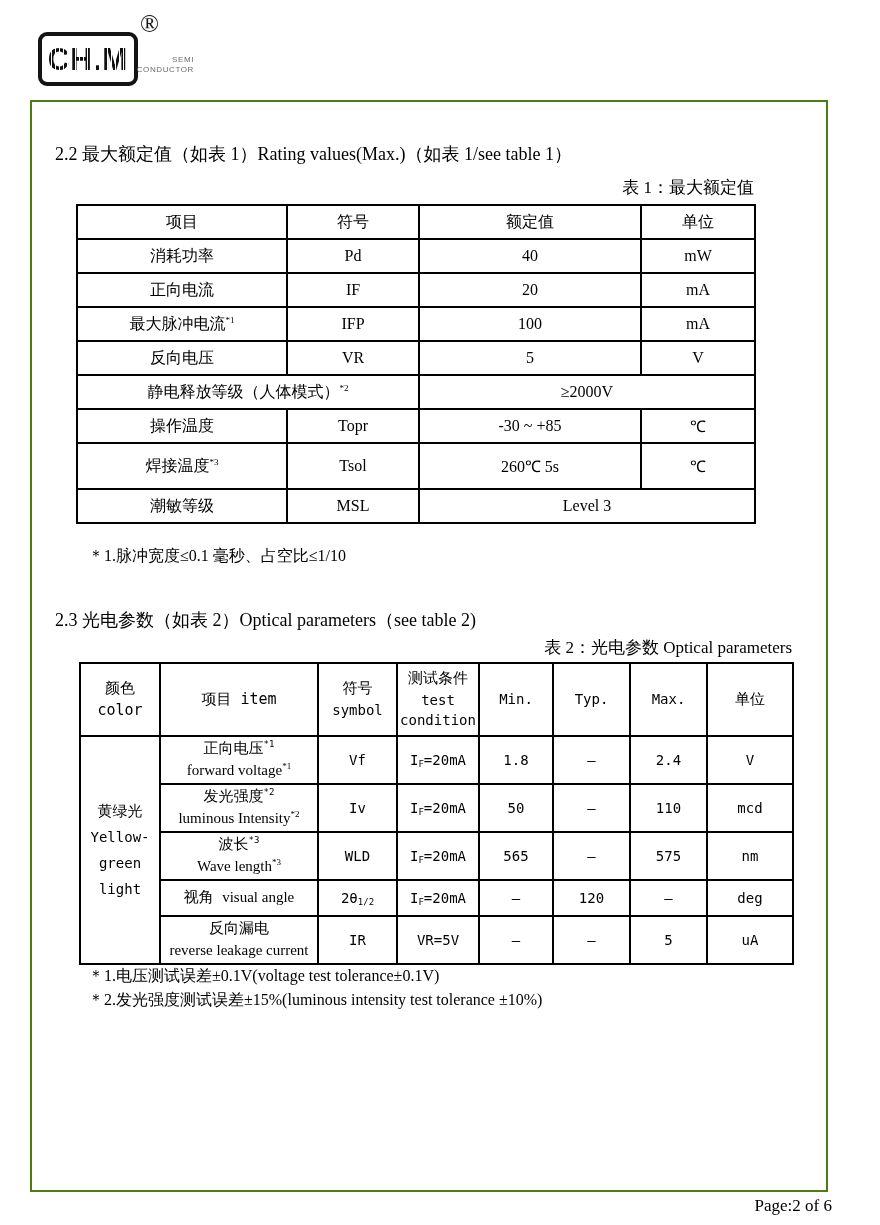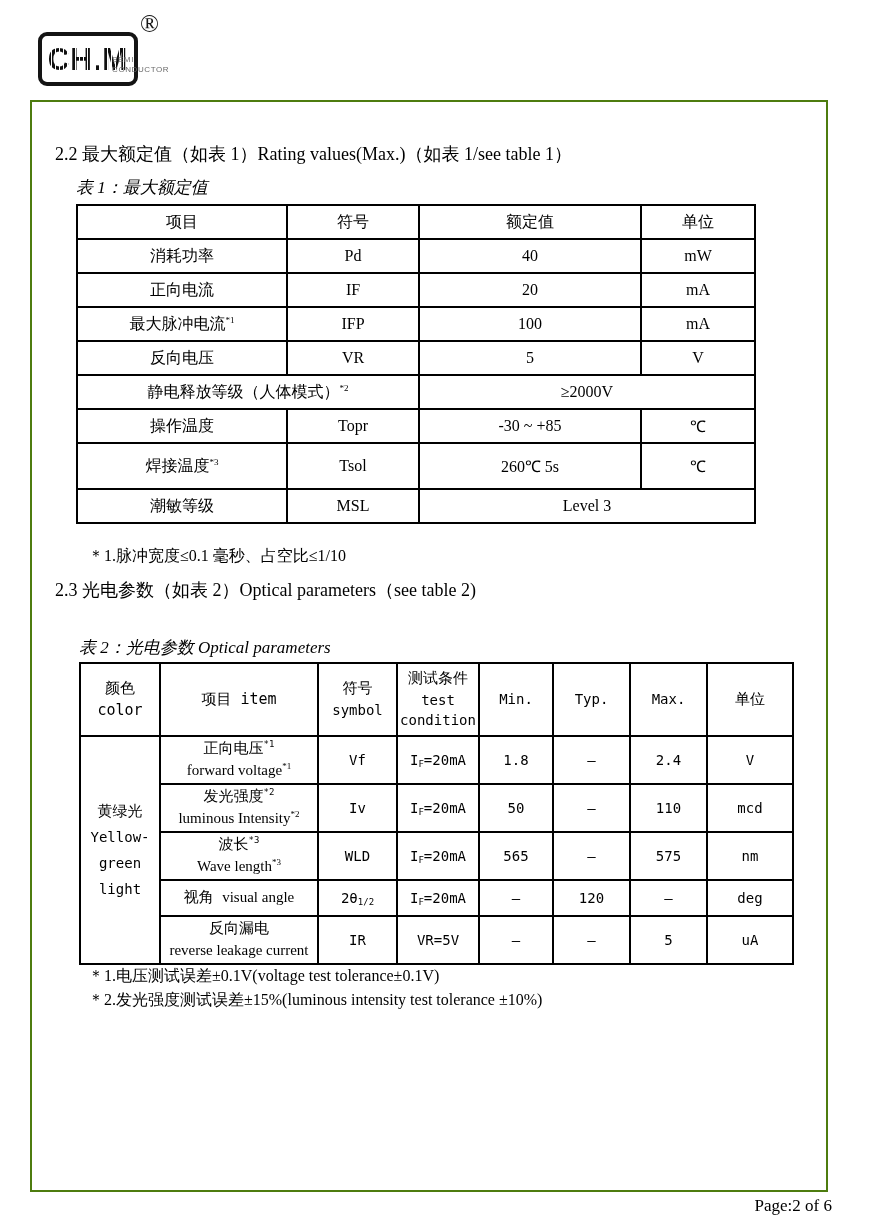--- a/index.html
+++ b/index.html
@@ -20,36 +20,36 @@
   .logo-box .stripes{
     position:absolute;left:2px;top:2px;right:2px;bottom:2px;
     background:repeating-linear-gradient(90deg, rgba(255,255,255,0) 0 3px, #ffffff 3px 4px);
     pointer-events:none;
   }
   .reg-mark{
     position:absolute;left:140px;top:10px;font-size:25px;font-weight:400;
     font-family:"Liberation Serif", serif;color:#161616;
   }
   .logo-sub{
-    position:absolute;left:112px;top:55px;width:82px;text-align:left;
+    position:absolute;left:112px;top:55px;width:82px;text-align:right;
     font-family:"Liberation Sans", sans-serif;font-size:8px;line-height:10px;
     color:#6a6a6a;letter-spacing:0.6px;
   }
   
   .frame{
     position:absolute;left:30px;top:100px;width:794px;height:1088px;
     border:2px solid #4d7c0f;background:#fff;
   }
   .heading{
     position:absolute;left:23px;font-size:18px;white-space:nowrap;
   }
   .h22{top:40px;}
-  .h23{top:476px;}
+  .h23{top:506px;}
   .caption{
-    position:absolute;text-align:left;font-size:17px;white-space:nowrap;font-style:italic;
+    position:absolute;text-align:right;font-size:17px;white-space:nowrap;
   }
   .cap1{left:44px;width:678px;top:74px;}
   .cap2{left:47px;width:713px;top:534px;}
   
   table{border-collapse:collapse;table-layout:fixed;position:absolute;background:#fff;}
   td,th{border:2px solid #000;text-align:center;vertical-align:middle;
         font-weight:normal;padding:0 2px;overflow:hidden;}
   .t1{left:44px;top:102px;font-size:16px;}
   .t1 td,.t1 th{font-family:"Liberation Serif", serif;}
   .t2{left:47px;top:560px;font-size:14px;font-family:"DejaVu Sans Mono", monospace;}

